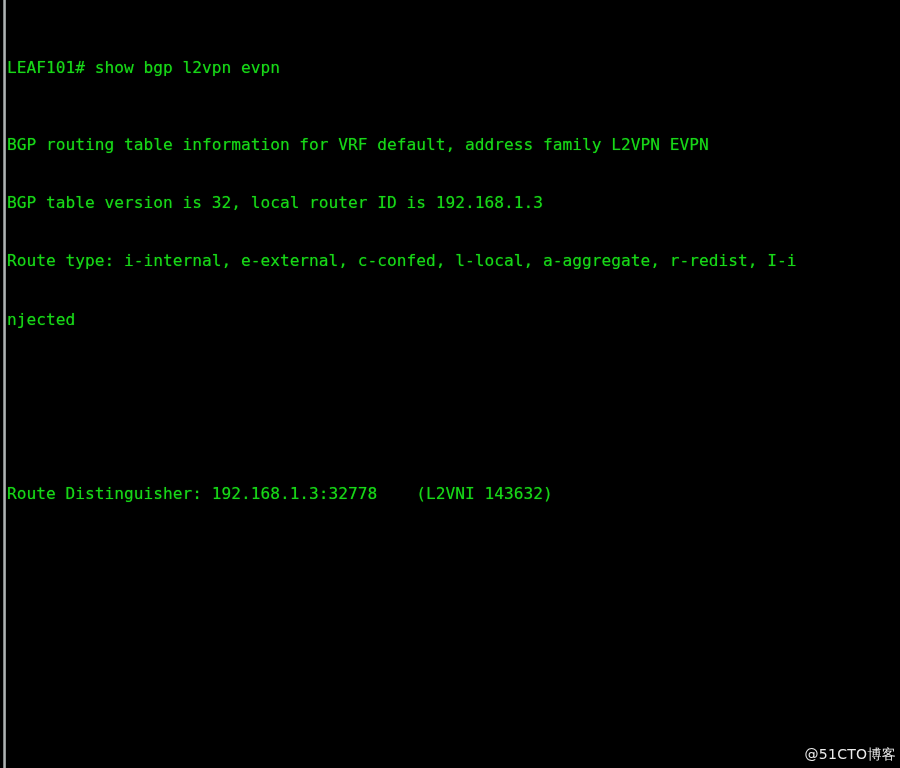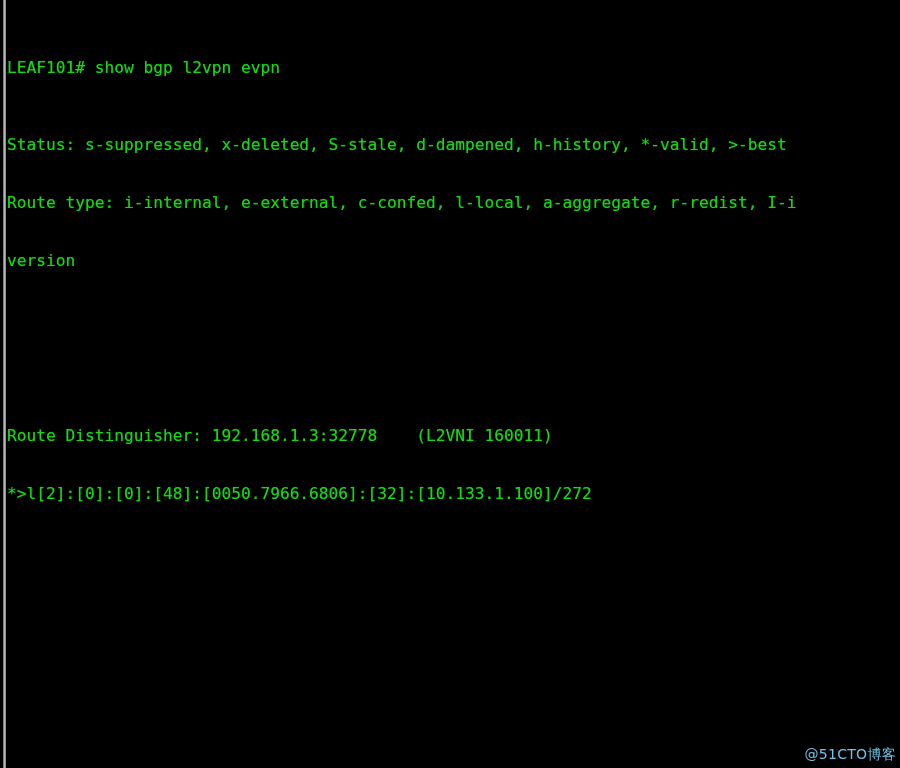--- a/index.html
+++ b/index.html
@@ -49,49 +49,49 @@
     white-space: pre;
     font-family: "DejaVu Sans Mono", "Liberation Mono", monospace;
   }
   .blankline {
     height: 19.35px;
   }
   #watermark {
     position: absolute;
     right: 4px;
     bottom: 4px;
-    color: #7dd3fc;
+    color: #ffffff;
     font-family: "DejaVu Sans", "Liberation Sans", sans-serif;
     font-size: 14px;
     letter-spacing: 0.3px;
     opacity: 0.92;
     z-index: 8;
     text-shadow: 0 0 2px #000;
   }
 </style>
 </head>
 <body>
 
 <div id="terminal">
 
   <div id="left-edge"></div>
 
   <div id="screen">
 
     <div class="line">LEAF101# show bgp l2vpn evpn</div>
 
-    <div class="line">Status: s-suppressed, x-deleted, S-stale, d-dampened, h-history, *-valid, &gt;-best</div>
+    <div class="line">BGP routing table information for VRF default, address family L2VPN EVPN</div>
+    <div class="line">BGP table version is 32, local router ID is 192.168.1.3</div>
     <div class="line">Route type: i-internal, e-external, c-confed, l-local, a-aggregate, r-redist, I-i</div>
-    <div class="line">version</div>
+    <div class="line">njected</div>
 
     <div class="blankline"></div>
 
 
-    <div class="line">Route Distinguisher: 192.168.1.3:32778    (L2VNI 160011)</div>
-    <div class="line">*&gt;l[2]:[0]:[0]:[48]:[0050.7966.6806]:[32]:[10.133.1.100]/272</div>
+    <div class="line">Route Distinguisher: 192.168.1.3:32778    (L2VNI 143632)</div>
     
     
     
     
     
     
     
     
     
     

